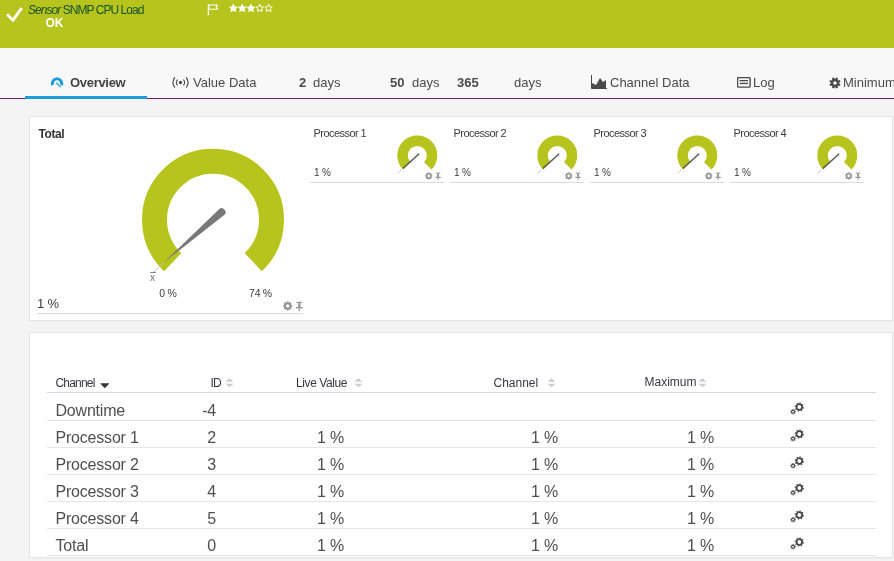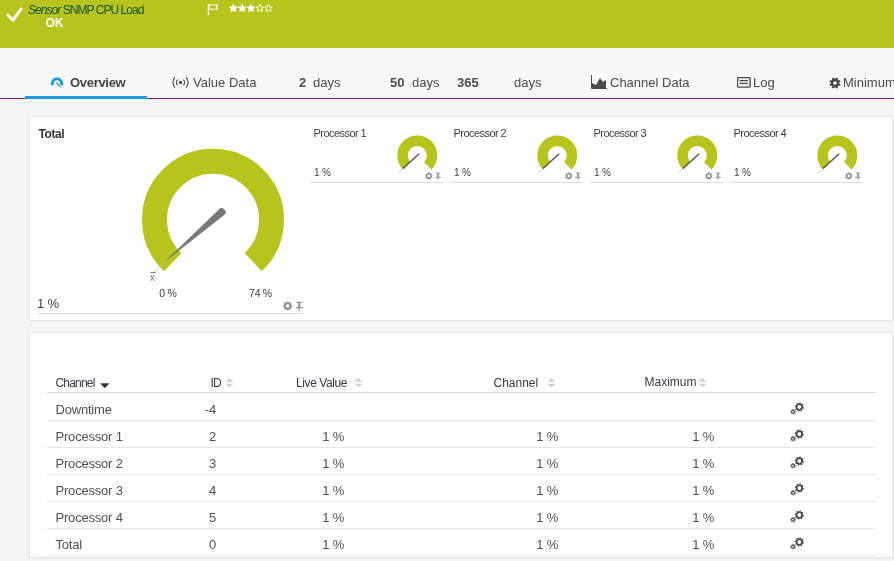--- a/index.html
+++ b/index.html
@@ -16,21 +16,21 @@
 #tabline { position:absolute; left:25px; top:48px; width:122px; height:3px; background:#1e9cd7; z-index:3; }
 
 #panel1 { position:absolute; left:30px; top:117px; width:862px; height:203px; background:#fff; box-shadow:0 0 0 1px #e4e4e4, 0 1px 2px rgba(0,0,0,0.07); }
 #panel2 { position:absolute; left:30px; top:333px; width:862px; height:224px; background:#fff; box-shadow:0 0 0 1px #e4e4e4, 0 1px 2px rgba(0,0,0,0.07); }
 .lbl { position:absolute; font-size:11px; letter-spacing:-0.55px; color:#3c3c3c; white-space:nowrap; }
 .pct { position:absolute; font-size:10px; letter-spacing:-0.2px; color:#3c3c3c; white-space:nowrap; }
 .axl { position:absolute; font-size:10.5px; letter-spacing:-0.3px; color:#3c3c3c; white-space:nowrap; }
 .uline { position:absolute; height:1px; background:#dadada; }
 
 .th { position:absolute; font-size:12px; color:#3a3744; white-space:nowrap; }
-.td { position:absolute; font-size:13px; letter-spacing:-0.2px; color:#4f4f4f; white-space:nowrap; }
+.td { position:absolute; font-size:16px; letter-spacing:-0.2px; color:#4f4f4f; white-space:nowrap; }
 .rsep { position:absolute; left:17px; width:829px; height:1px; background:#e6e6e6; }
 </style>
 </head>
 <body>
 <div id="hdr">
   <svg class="abs" style="left:6px;top:7px" width="17" height="16" viewBox="0 0 17 16">
     <path d="M2,8.2 L7,13.2 L15,2" fill="none" stroke="#fff" stroke-width="3" stroke-linecap="round" stroke-linejoin="round"></path>
   </svg>
   <div id="title"><i>Sensor</i> SNMP CPU Load</div>
   <svg class="abs" style="left:207px;top:3.5px" width="14" height="13" viewBox="0 0 14 13">

